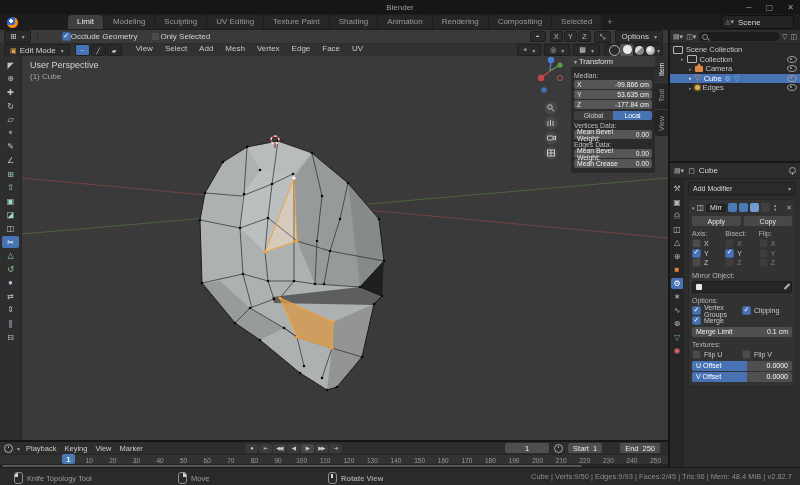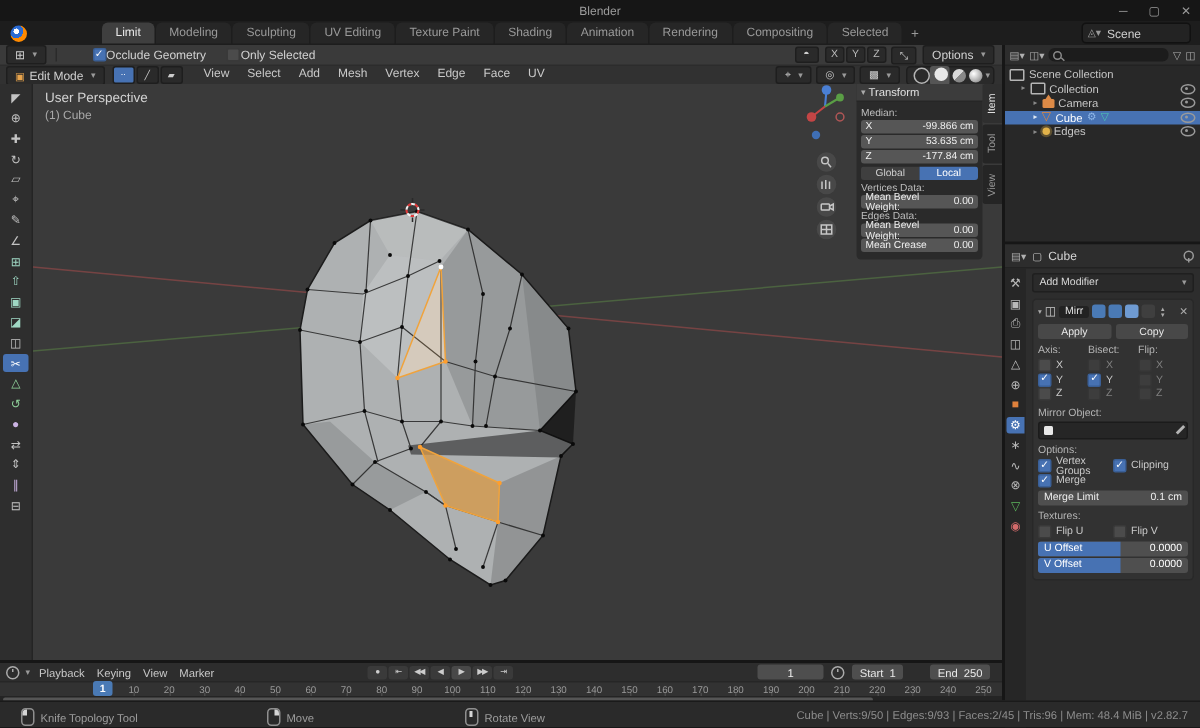--- a/index.html
+++ b/index.html
@@ -756,21 +756,21 @@
             <i></i>
           </span>
           <span>Knife Topology Tool</span>
         </div>
         <div class="hint" style="left: 178px;">
           <span class="mouse rmb">
             <i></i>
           </span>
           <span>Move</span>
         </div>
-        <div class="hint" style="left: 310px;">
+        <div class="hint" style="left: 328px; font-weight: bold;">
           <span class="mouse mmb">
             <i></i>
           </span>
           <span>Rotate View</span>
         </div>
         <div class="hint" style="left: 610px; margin-top: 20px;">
           <span class="mouse rmb">
             <i></i>
           </span>
           <span>Call Menu</span>

